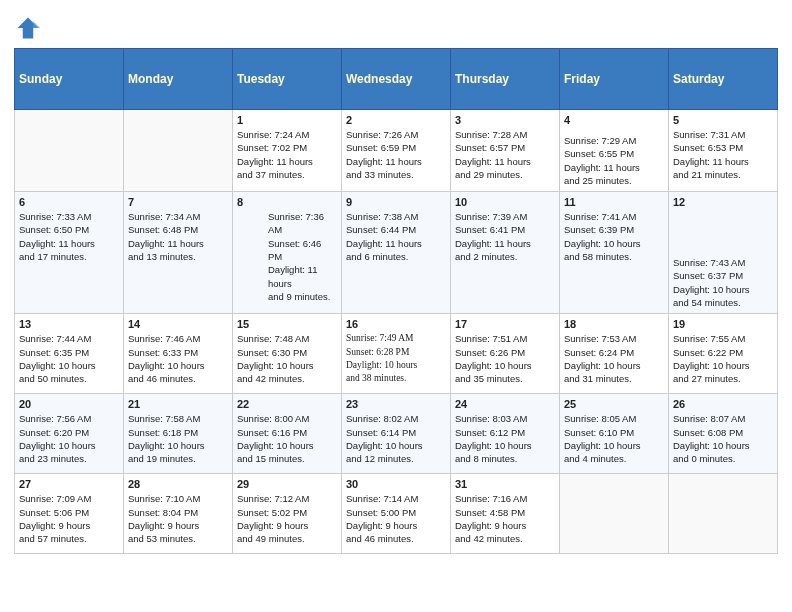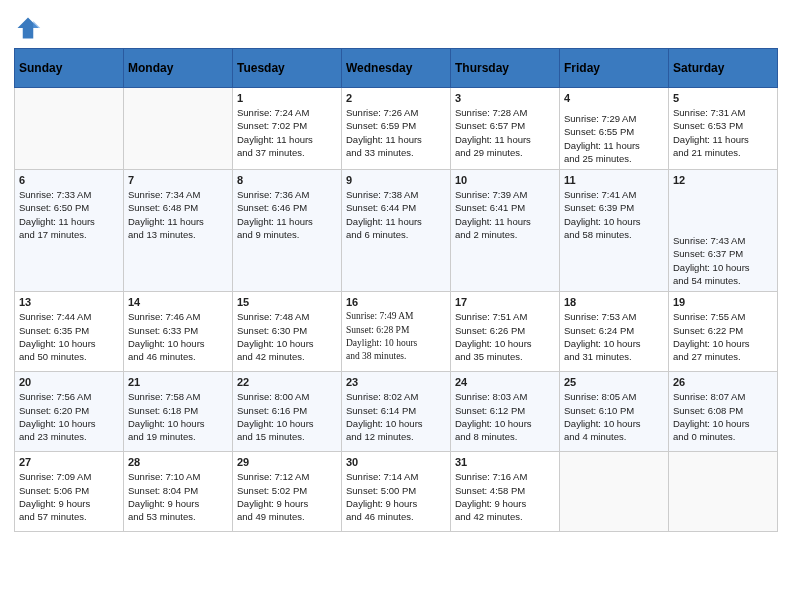--- a/index.html
+++ b/index.html
@@ -61,25 +61,25 @@
       font-size: 14px;
       color: #555;
     }
     table {
       width: 100%;
       border-collapse: collapse;
       table-layout: fixed;
     }
     thead tr th {
       background: #3a7abf;
-      color: #000000;
+      color: #fef9c3;
       font-size: 12px;
       font-weight: bold;
       text-align: left;
-      padding: 12px 4px;
+      padding: 23px 4px;
       border: 1px solid #2a5a9f;
     }
     tbody tr td {
       border: 1px solid #ccc;
       vertical-align: top;
       padding: 4px 4px;
       font-size: 10px;
       color: #222;
       min-height: 70px;
       height: 80px;
@@ -187,21 +187,21 @@
           </td>
           <td>
             <span class="day-num">7</span>
             <div class="day-info" style="white-space: pre-line;">Sunrise: 7:34 AM
 Sunset: 6:48 PM
 Daylight: 11 hours
 and 13 minutes.</div>
           </td>
           <td>
             <span class="day-num">8</span>
-            <div class="day-info" style="white-space: pre-line;">Sunrise: 7:36 AM
+            <div class="day-info" style="white-space: pre-line; margin-left: 31px;">Sunrise: 7:36 AM
 Sunset: 6:46 PM
 Daylight: 11 hours
 and 9 minutes.</div>
           </td>
           <td>
             <span class="day-num">9</span>
             <div class="day-info" style="white-space: pre-line;">Sunrise: 7:38 AM
 Sunset: 6:44 PM
 Daylight: 11 hours
 and 6 minutes.</div>

